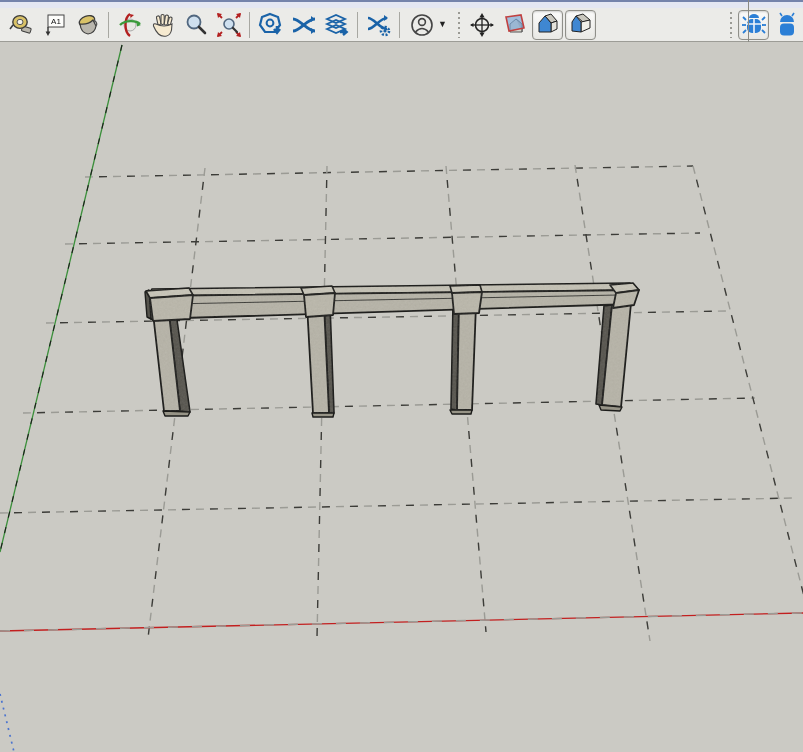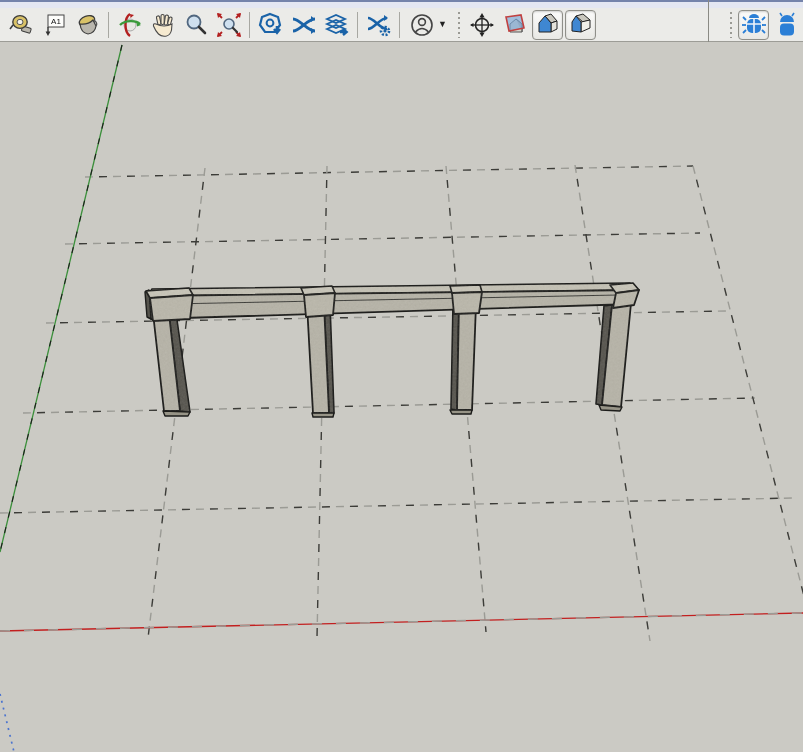--- a/index.html
+++ b/index.html
@@ -1,17 +1,17 @@
 <!DOCTYPE html>
 <html><head>
 <meta charset="utf-8">
 <style>
   html,body{margin:0;padding:0;background:#888;}
   body{width:803px;height:752px;overflow:hidden;font-family:"Liberation Sans",sans-serif;}
-  .app{position:relative;width:712px;height:752px;background:#ef4444;}
+  .app{position:relative;width:712px;height:752px;background:#ef4444;padding-left:40px;}
   .top-strip{position:absolute;left:0;top:0;width:803px;height:8px;background:#e4e7f2;border-top:2px solid #7584ab;box-sizing:border-box;}
   .toolbar{position:absolute;left:0;top:8px;width:803px;height:34px;display:flex;align-items:center;padding-left:5px;box-sizing:border-box;border-bottom:1px solid #9c9c96;}
   .tb-btn{width:31px;height:30px;display:flex;align-items:center;justify-content:center;background:transparent;border:none;padding:0;margin:0 1px;cursor:pointer;}
   .tb-btn.pressed{border:1px solid #8f8f89;border-radius:4px;background:linear-gradient(#fbfbfa,#e9e9e5);box-shadow:inset 0 1px 2px rgba(0,0,0,.18);}
   .tb-btn.wide{width:46px;}
   .tb-sep{width:1px;height:26px;background:#a8a8a2;margin:0 4px;}
   .tb-grip{width:5px;height:26px;margin:0 4px;background-image:repeating-linear-gradient(to bottom,#9a9a94 0 2px,transparent 2px 5px);background-size:2px 100%;background-repeat:no-repeat;background-position:center;}
   .tb-spacer{flex:1;}
   .caret{font-size:9px;color:#222;margin-left:3px;line-height:1;}
   .icon{display:inline-flex;}

